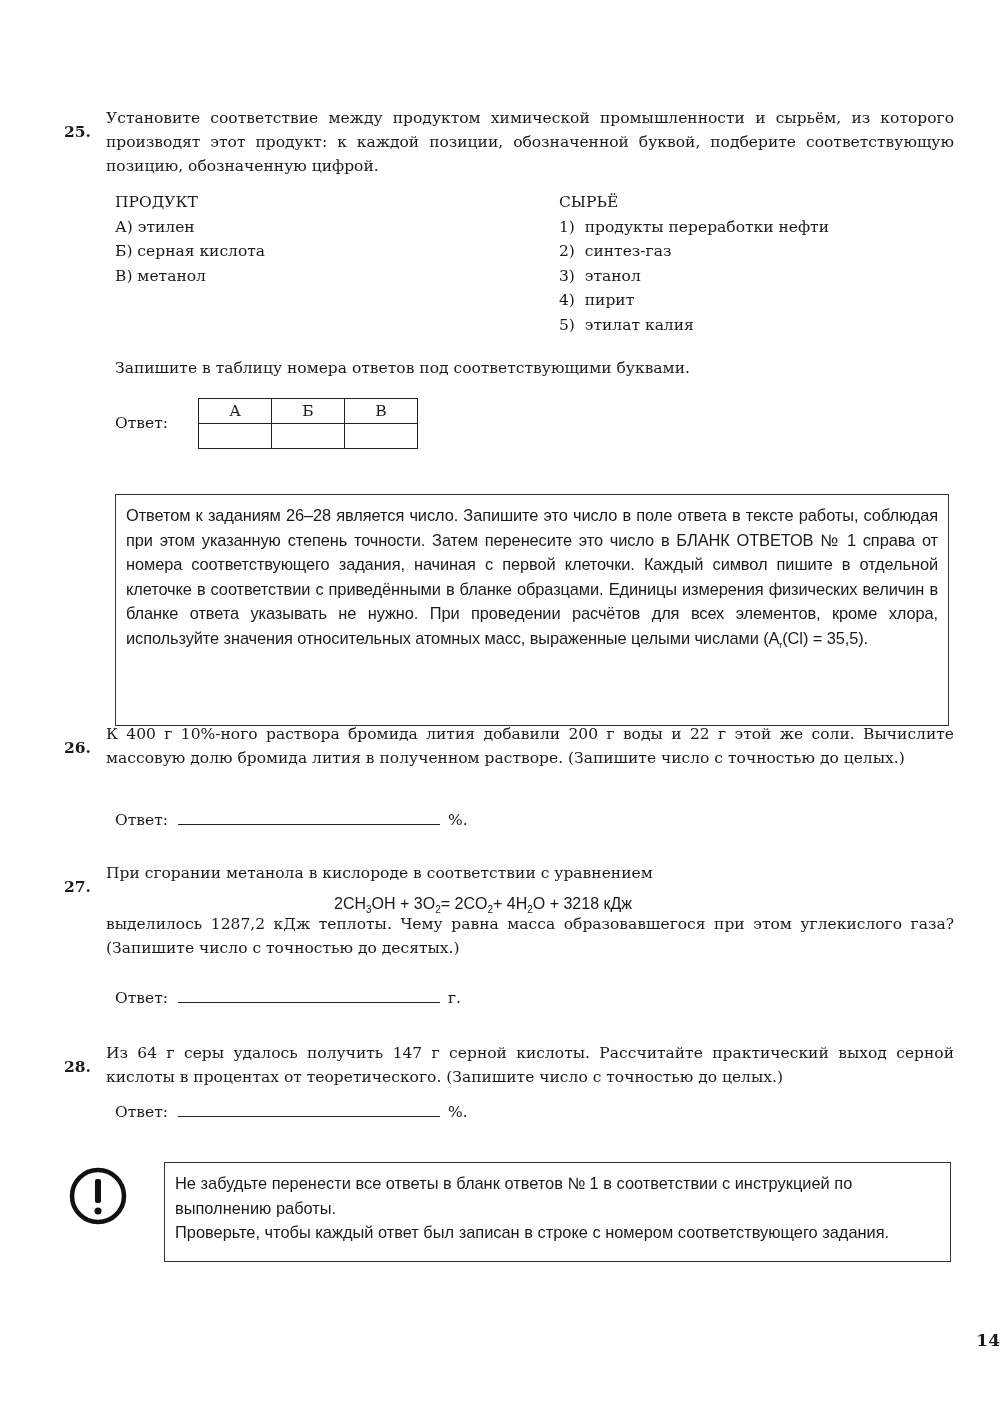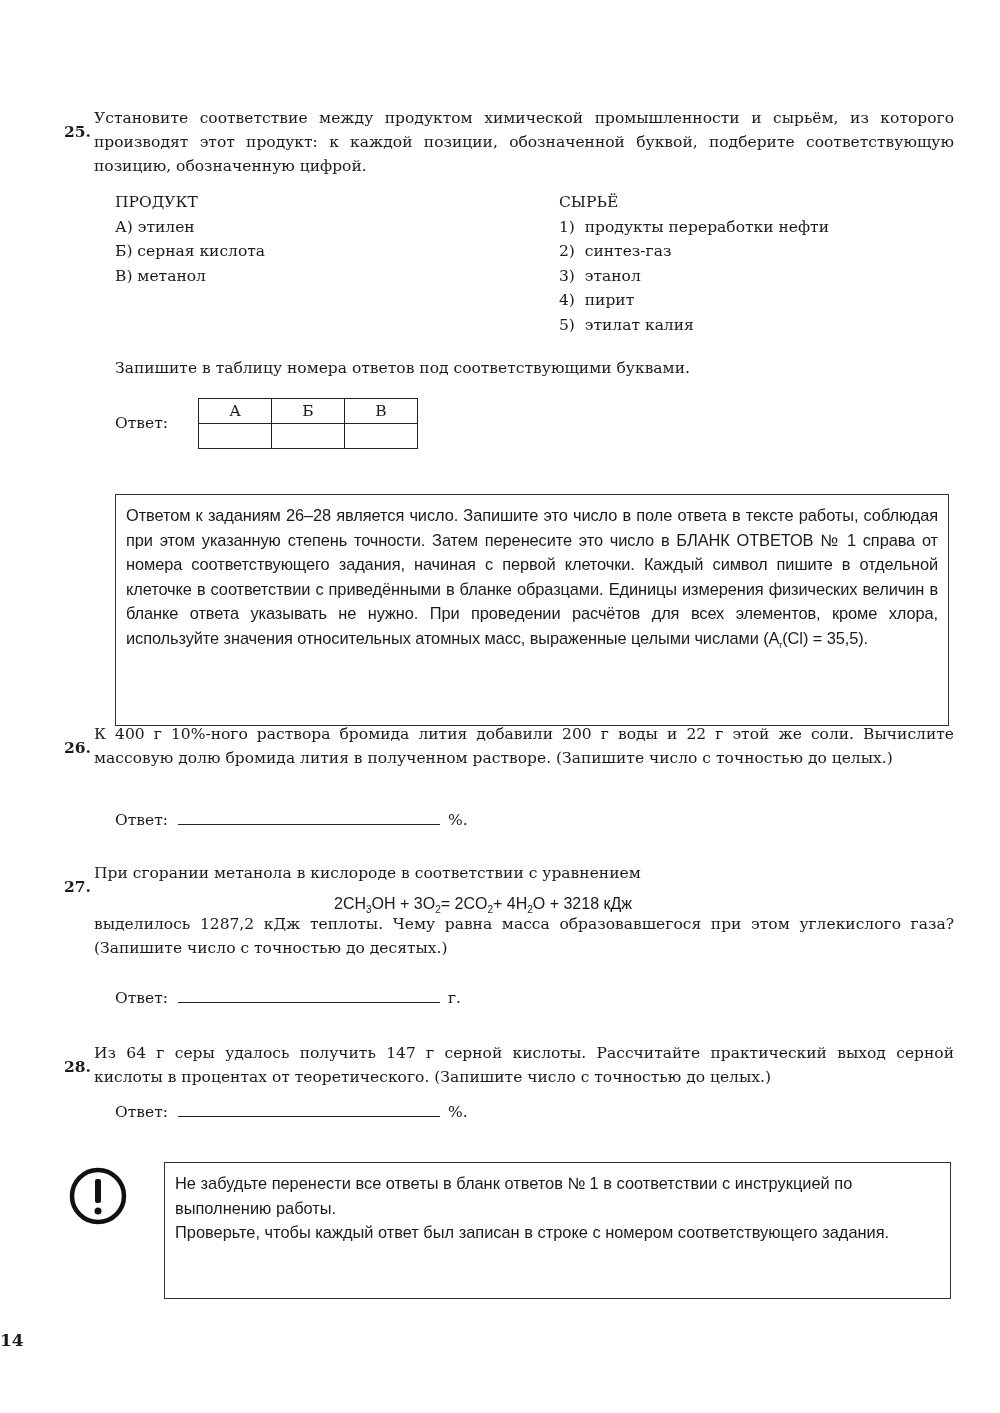--- a/index.html
+++ b/index.html
@@ -1,33 +1,33 @@
 <!DOCTYPE html>
 <html><head>
 <meta charset="utf-8">
 <style>
   html, body { margin: 0; padding: 0; background: #ffffff; }
   body { width: 1000px; height: 1413px; position: relative; overflow: hidden; color: #1a1a1a; }
   .task { position: absolute; left: 64px; width: 890px; font-family: "DejaVu Serif", serif; font-size: 15.5px; line-height: 24px; }
   .task-num { position: absolute; left: 0; top: 0; font-weight: bold; margin-top: 14px; }
-  .task-body { margin-left: 30px; text-align: justify; }
+  .task-body { margin-left: 42px; text-align: justify; }
   .cols { position: absolute; font-family: "DejaVu Serif", serif; font-size: 15.5px; line-height: 24.5px; }
   .answer-line { position: absolute; font-family: "DejaVu Serif", serif; font-size: 15.5px; }
   .answer-line .label { display: inline-block; }
   .answer-line .blank { display: inline-block; width: 262px; border-bottom: 1px solid #222; height: 16px; vertical-align: baseline; margin: 0 8px 0 10px; }
   table.ans { position: absolute; left: 198px; top: 398px; border-collapse: collapse; font-family: "DejaVu Serif", serif; font-size: 15.5px; }
   table.ans td { border: 1.5px solid #222; width: 72px; height: 24px; text-align: center; padding: 0; }
   .infobox { position: absolute; left: 115px; top: 494px; width: 834px; height: 232px; border: 1.5px solid #333; box-sizing: border-box; padding: 8px 10px 0 10px; font-family: "Liberation Sans", sans-serif; font-size: 16.4px; line-height: 24.5px; letter-spacing: -0.1px; }
   .infobox p { margin: 0; text-align: justify; }
-  .warnbox { position: absolute; left: 164px; top: 1162px; width: 787px; height: 137px; border: 1.5px solid #333; box-sizing: border-box; padding: 8px 10px 0 10px; font-family: "Liberation Sans", sans-serif; font-size: 16.4px; line-height: 24.5px; }
+  .warnbox { position: absolute; left: 164px; top: 1162px; width: 787px; height: 100px; border: 1.5px solid #333; box-sizing: border-box; padding: 8px 10px 0 10px; font-family: "Liberation Sans", sans-serif; font-size: 16.4px; line-height: 24.5px; }
   .warnbox p { margin: 0; }
   .warn-icon { position: absolute; left: 68px; top: 1166px; width: 60px; height: 60px; }
   .formula { position: absolute; left: 334px; top: 895px; font-family: Liberation Sans, sans-serif; font-size: 16px; }
   .formula sub { font-size: 10px; }
-  .page-num { position: absolute; left: 0; width: 1000px; top: 1330px; text-align: left; font-family: "DejaVu Serif", serif; font-size: 17px; font-weight: bold; }
+  .page-num { position: absolute; left: 0; width: 1000px; top: 1330px; text-align: right; font-family: "DejaVu Serif", serif; font-size: 17px; font-weight: bold; }
 </style>
 </head>
 <body>
 
 <div class="task" style="top:106px;">
   <span class="task-num">25.</span>
   <div class="task-body">Установите соответствие между продуктом химической промышленности и сырьём, из которого производят этот продукт: к каждой позиции, обозначенной буквой, подберите соответствующую позицию, обозначенную цифрой.</div>
 </div>
 
 <div class="cols" style="left:115px; top:190px;">

